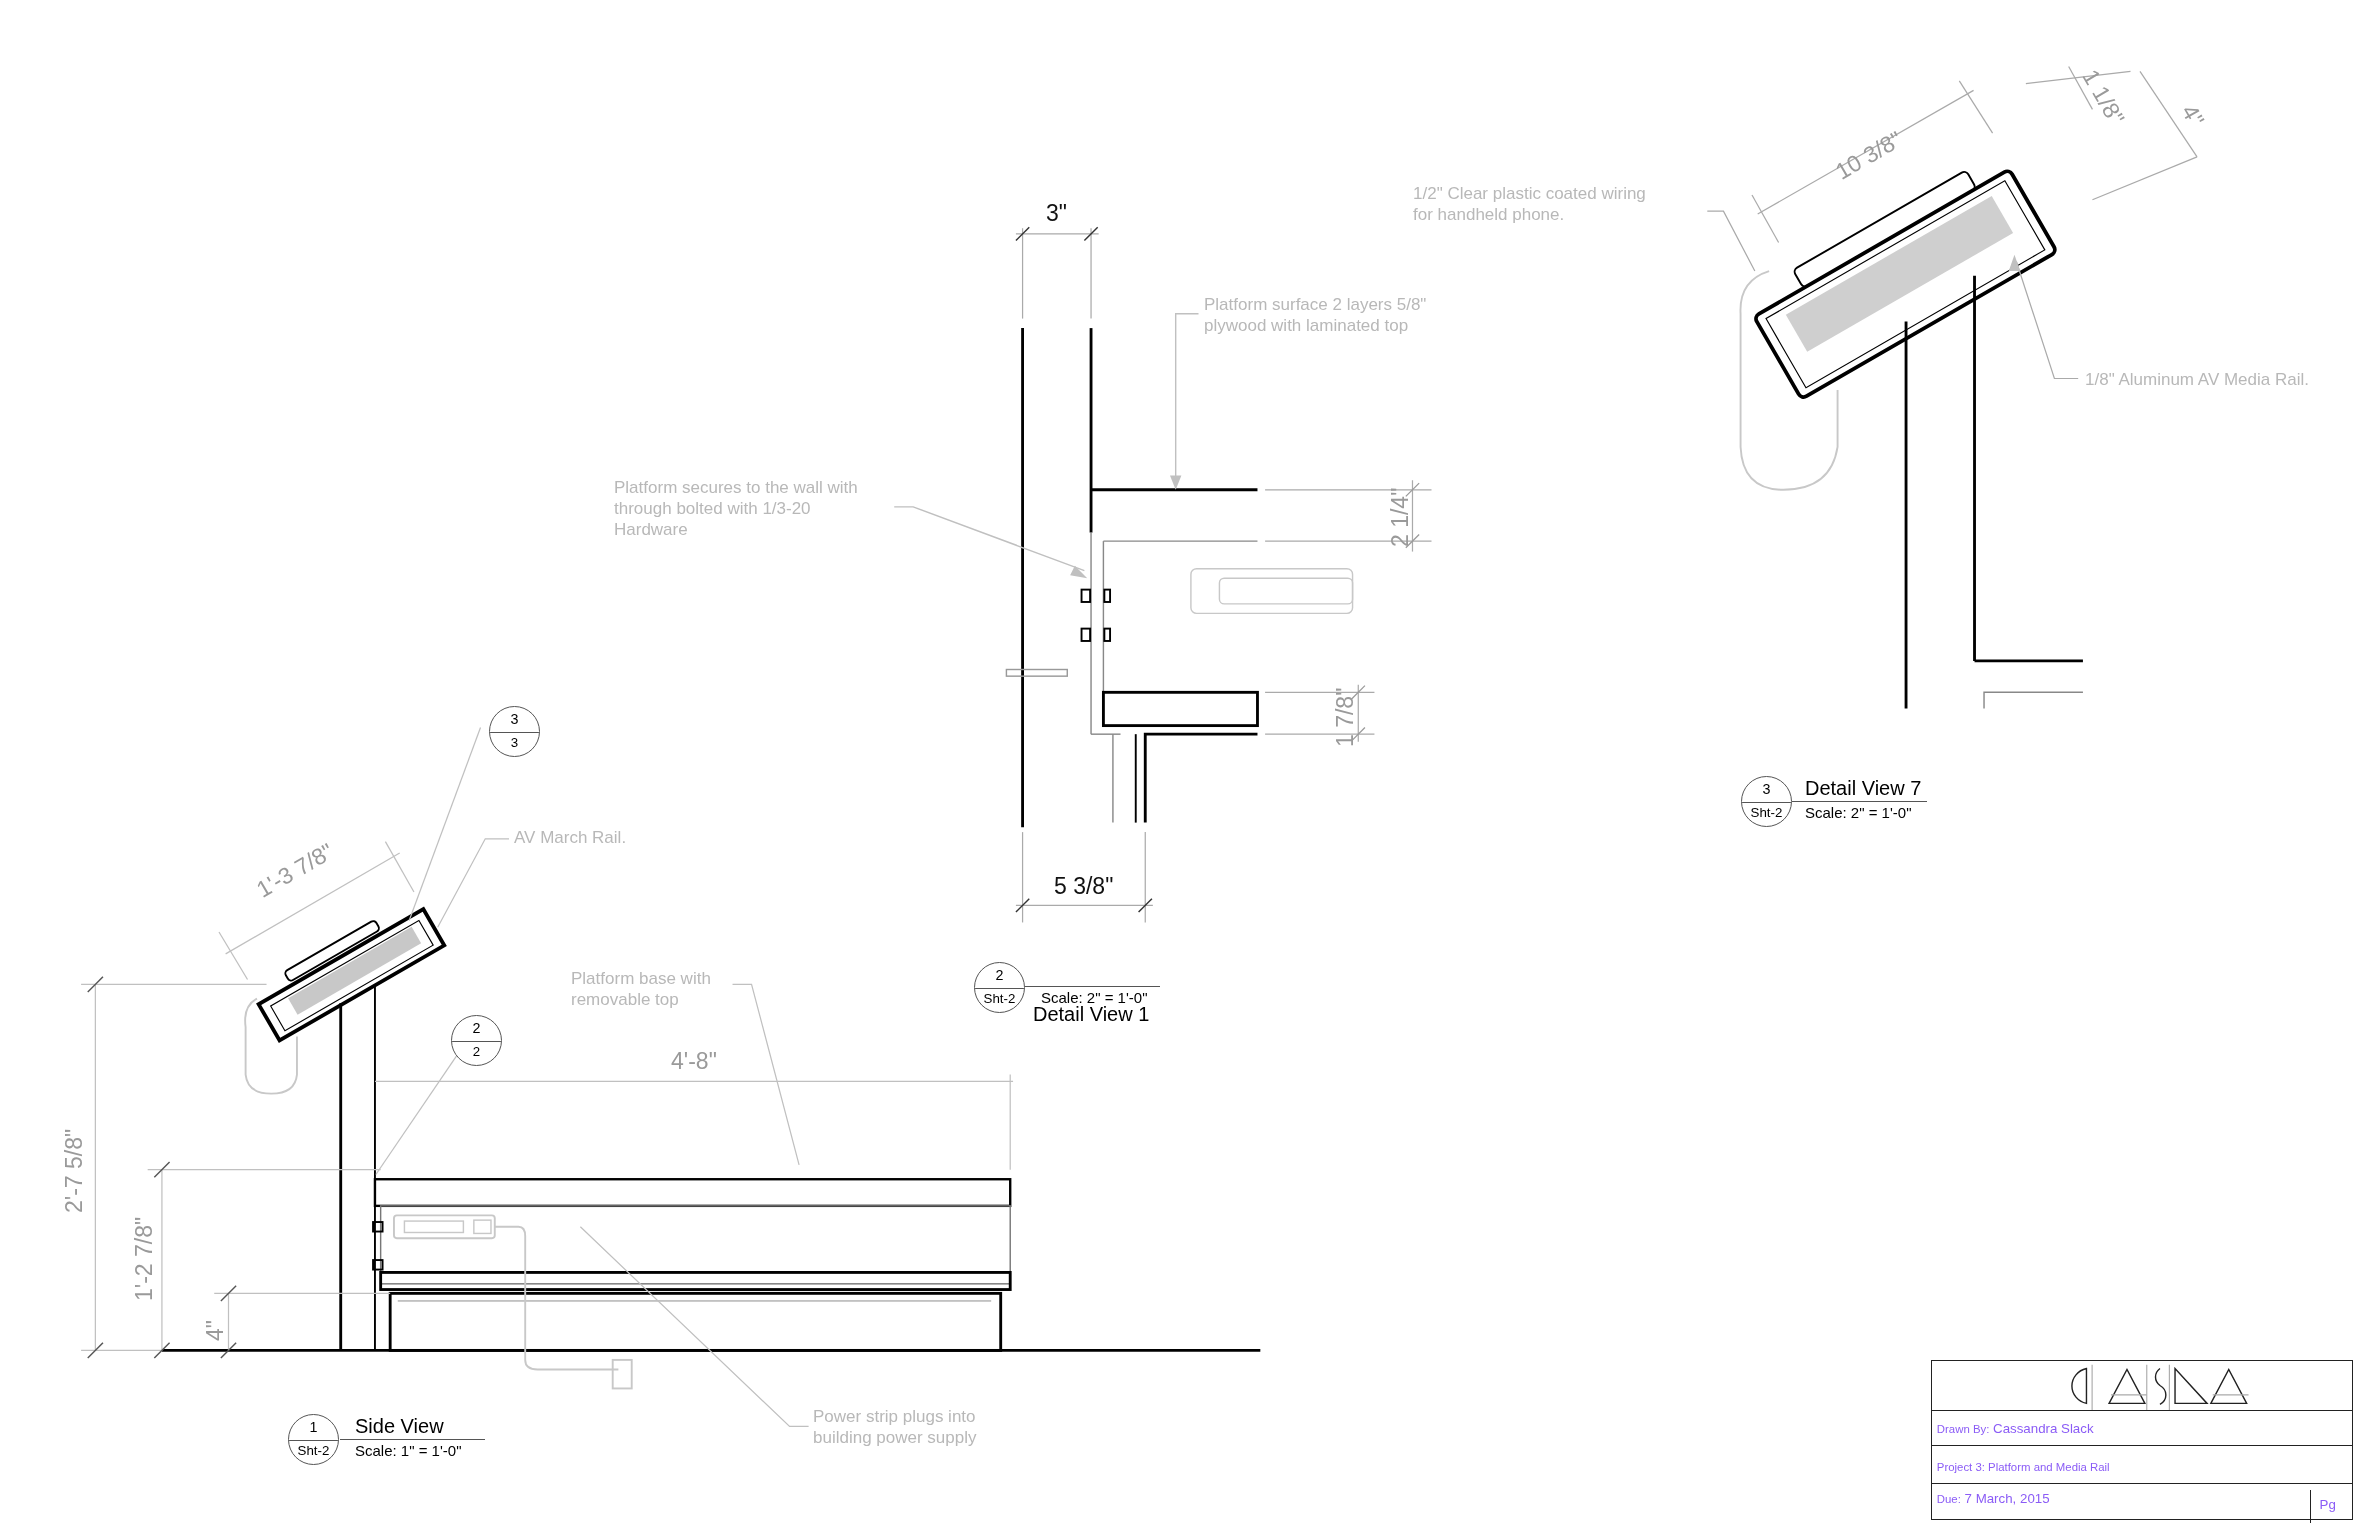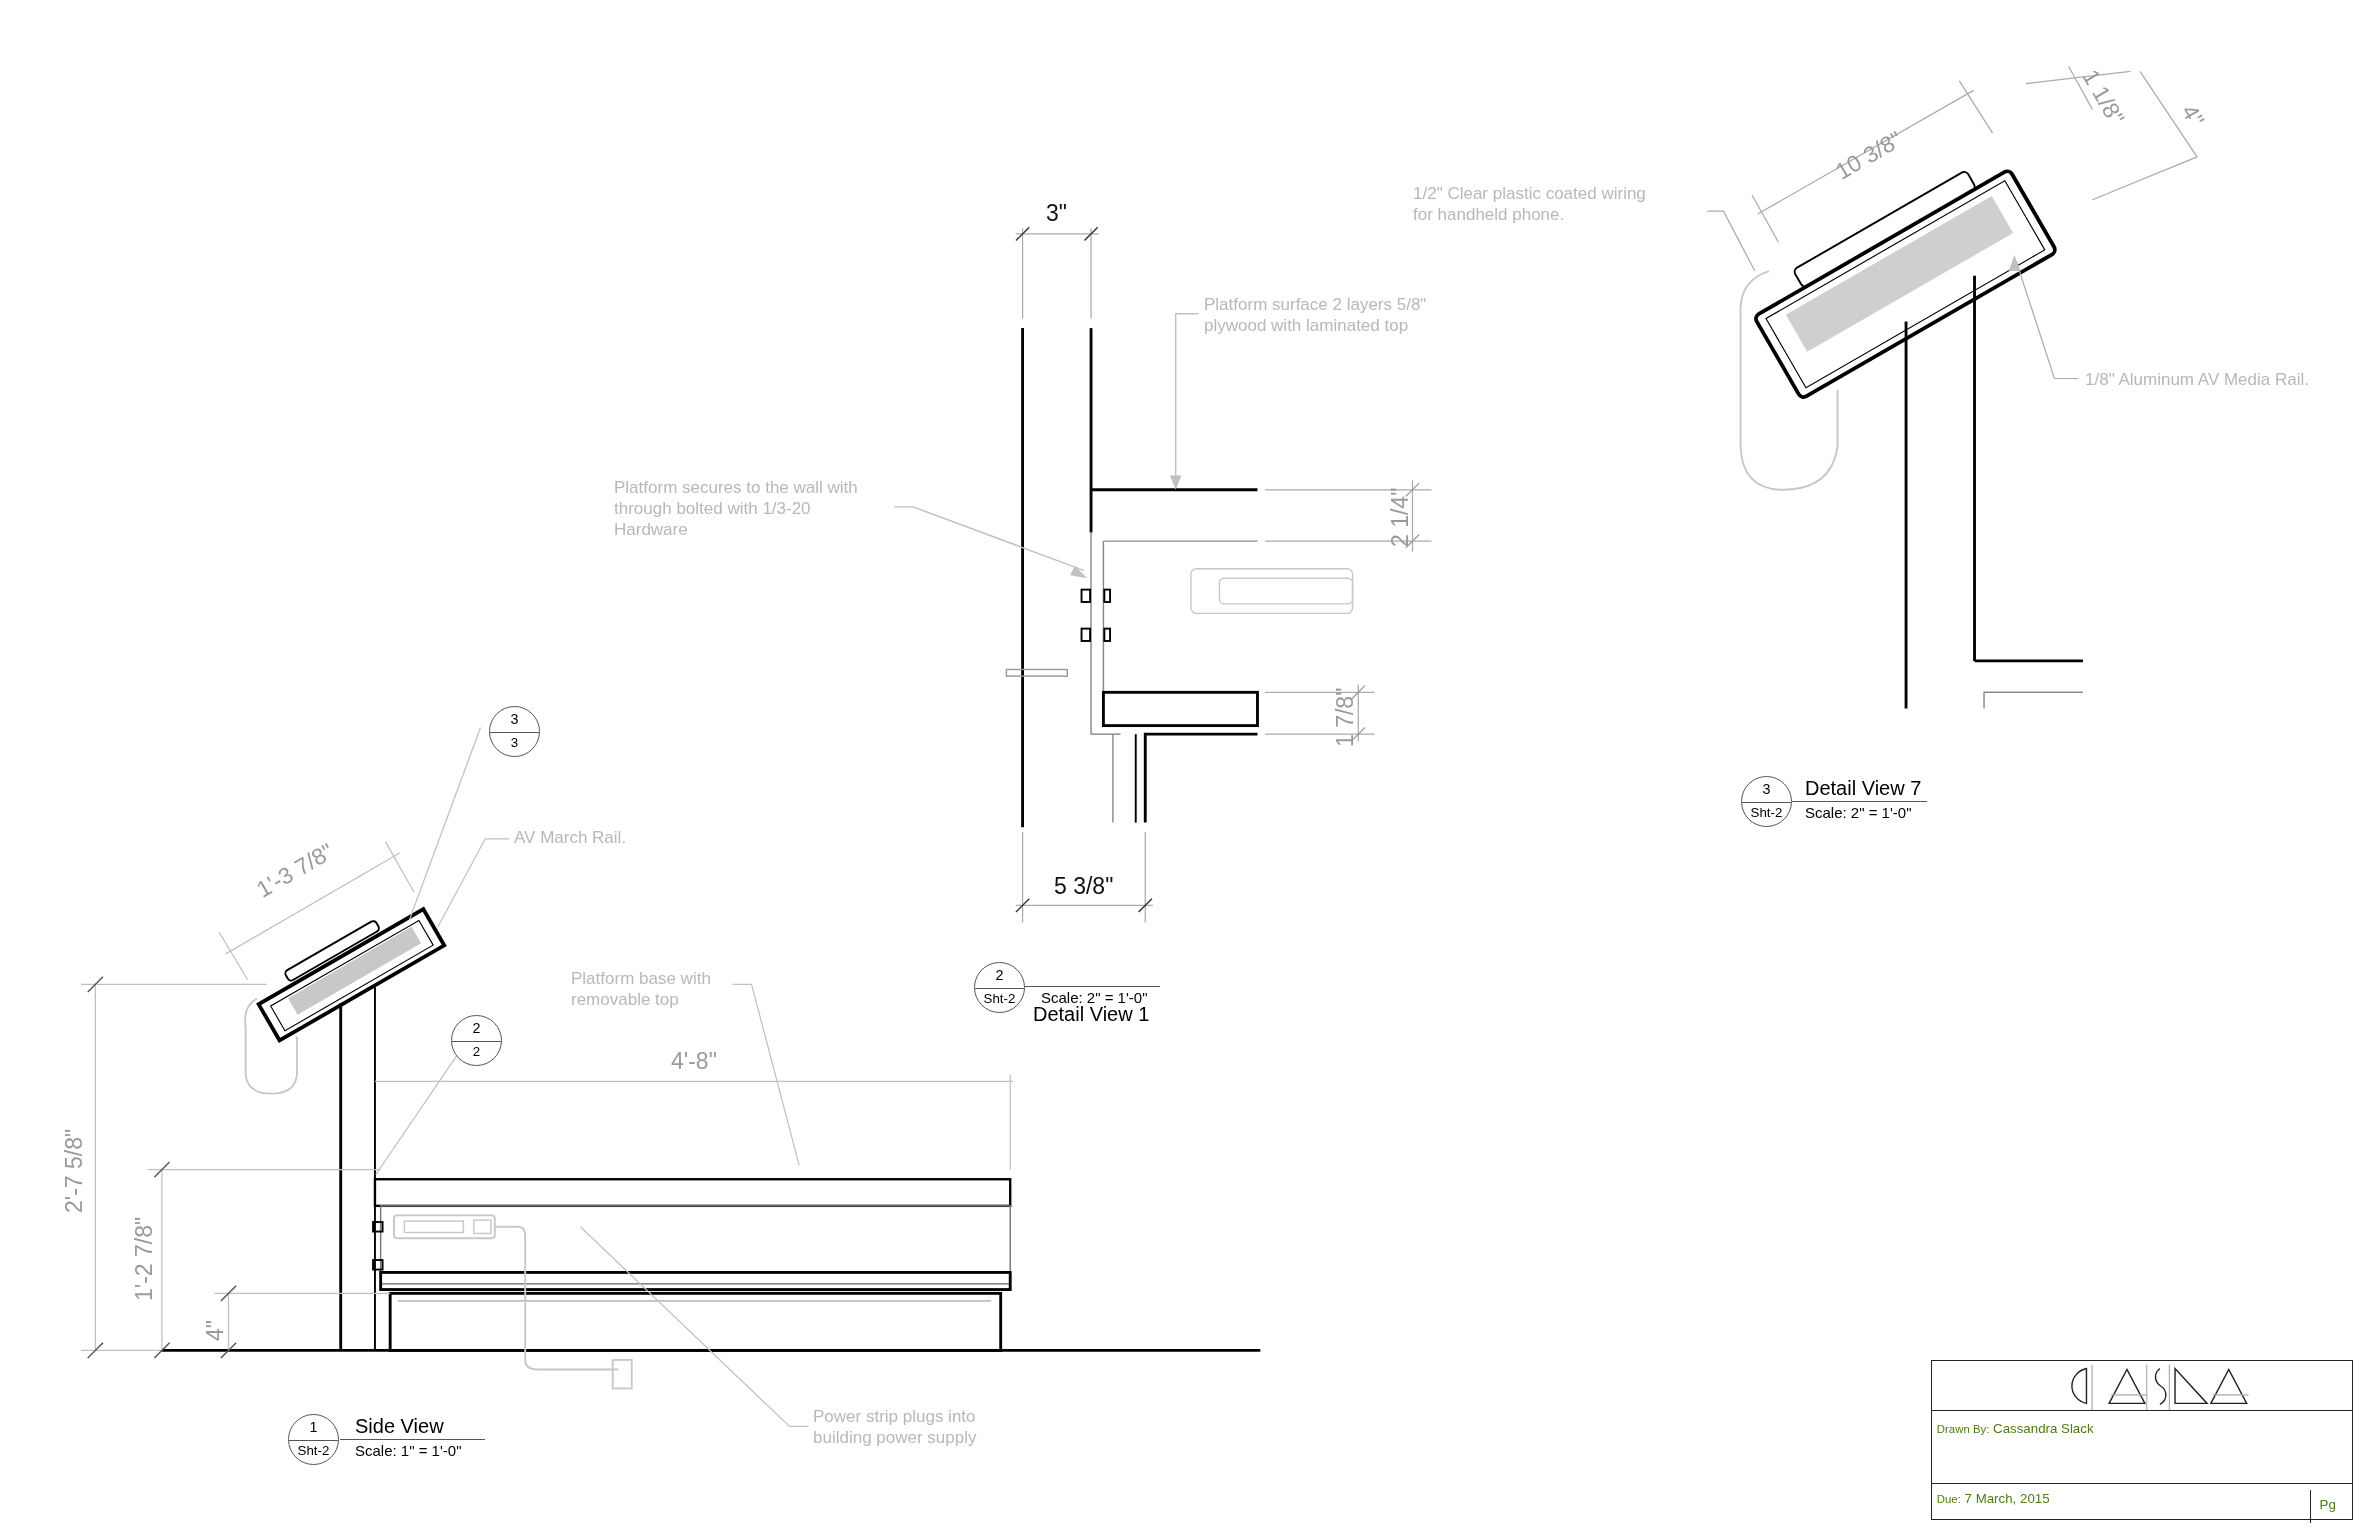--- a/index.html
+++ b/index.html
@@ -11,21 +11,21 @@
   .dim-dark { position:absolute; color:#111; font-size:23px; white-space:nowrap; }
   .view-title { position:absolute; color:#000; font-size:20px; white-space:nowrap; }
   .view-scale { position:absolute; color:#000; font-size:15px; white-space:nowrap; }
   .bubble { position:absolute; width:51px; height:51px; border:1.4px solid #555; border-radius:50%;
             box-sizing:border-box; overflow:hidden; background:#fff; }
   .bubble .top, .bubble .bot { position:absolute; left:0; width:100%; text-align:center; color:#000; }
   .bubble .top { top:3.8px; font-size:14.3px; }
   .bubble .bot { top:27.6px; font-size:13.3px; }
   .bubble .mid { position:absolute; left:0; top:25px; width:100%; height:1.4px; background:#555; }
   .tb { position:absolute; left:1931px; top:1360px; width:422px; height:160px; border:1.9px solid #222; box-sizing:border-box; }
-  .tb-row { position:absolute; left:0; width:100%; border-top:1.9px solid #222; box-sizing:border-box; font-size:13.3px; color:#4d7c0f; }
+  .tb-row { position:absolute; left:0; width:100%; border-top:1.9px solid #222; box-sizing:border-box; font-size:13.3px; color:#8b5cf6; }
   .tb-row span.lbl { font-size:11.4px; }
   .tb-pg { position:absolute; right:0; top:6px; width:42px; height:100%; border-left:1.9px solid #222; box-sizing:border-box; font-size:13.3px; padding:6.7px 0 0 8.6px; }
 </style>
 </head>
 <body>
 
 <svg class="sheet" width="2378" height="1533" viewBox="0 0 2500 1612">
 
   <g fill="none">
 
@@ -264,19 +264,22 @@
         <line x1="250" y1="4" x2="250" y2="52"></line>
         <line x1="188" y1="36" x2="226" y2="36"></line>
         <line x1="296" y1="36" x2="334" y2="36"></line>
       </g>
     </svg>
   </div>
   <div class="tb-row" style="top:49px;height:34px;padding:9.5px 0 0 4.8px;">
     <span class="lbl">Drawn By:</span>
     <span>Cassandra Slack</span>
   </div>
+  <div class="tb-row" style="top:84px;height:38px;padding:15px 0 0 4.8px;font-size:11.4px;">
+    <span>Project 3: Platform and Media Rail</span>
+  </div>
   <div class="tb-row" style="top:122px;height:34px;padding:6.7px 0 0 4.8px;">
     <span class="lbl">Due:</span>
     <span>7 March, 2015</span>
     <div class="tb-pg">Pg</div>
   </div>
 </div>
 
 
 </body></html>

